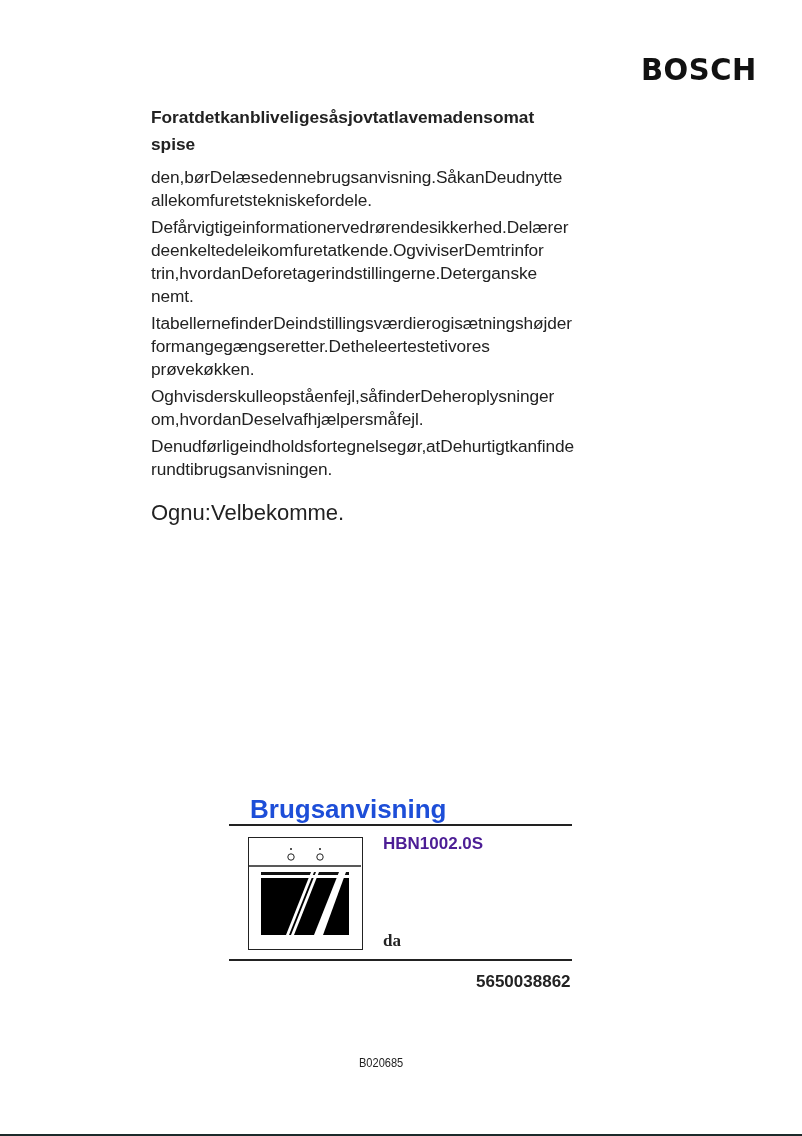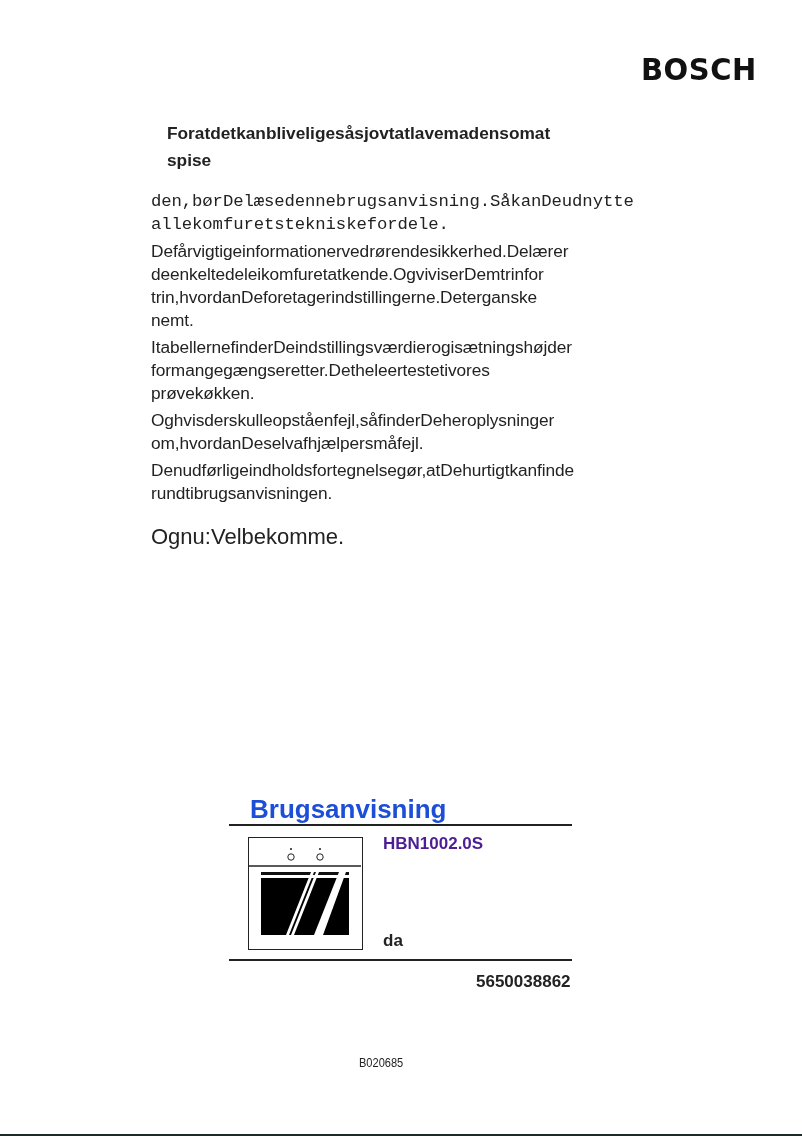--- a/index.html
+++ b/index.html
@@ -29,33 +29,33 @@
     .intro {
       position: absolute;
       left: 151px;
       top: 104px;
       width: 470px;
     }
     .intro-heading {
       font-weight: bold;
       font-size: 17.3px;
       line-height: 27px;
-      margin: 16px;
+      margin: 0;
       color: #222;
       white-space: pre-line;
     }
     .para {
       font-size: 17.3px;
       line-height: 23px;
       margin: 0 0 4px 0;
       color: #222;
       white-space: pre-line;
       letter-spacing: -0.1px;
     }
-    .para.first { margin-top: 0px; font-family: Liberation Mono, monospace; }
+    .para.first { margin-top: 8px; }
     .closing {
       margin-top: 20px;
       font-size: 22px;
       line-height: 23px;
       color: #222;
     }
     .cover-block {
       position: absolute;
       left: 229px;
       top: 792px;
@@ -97,20 +97,21 @@
       font-weight: bold;
       color: #4c1d95;
     }
     .lang {
       position: absolute;
       left: 154px;
       top: 139px;
       font-size: 17px;
       font-weight: bold;
       color: #222;
+      font-family: Liberation Serif, serif;
     }
     .rule-bottom {
       position: absolute;
       left: 0;
       top: 167px;
       width: 343px;
       height: 2px;
       background: #222;
     }
     .part-no {

